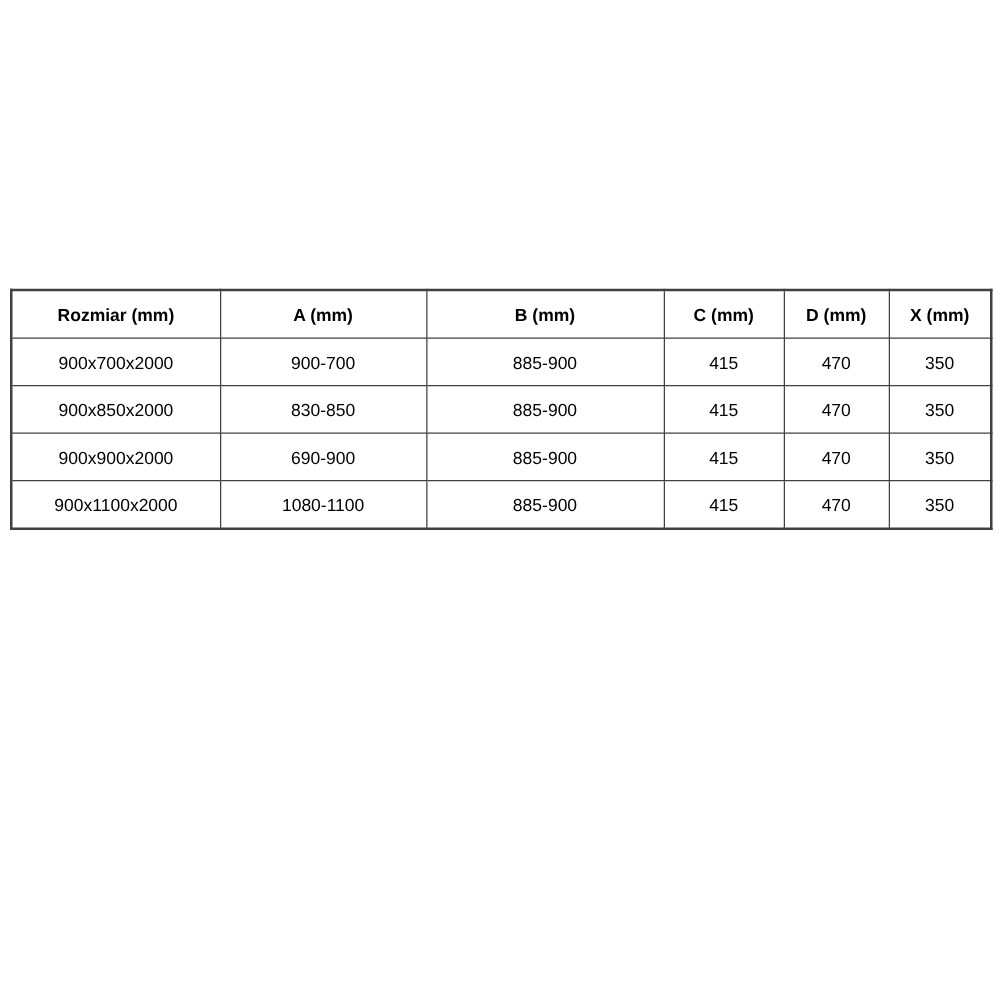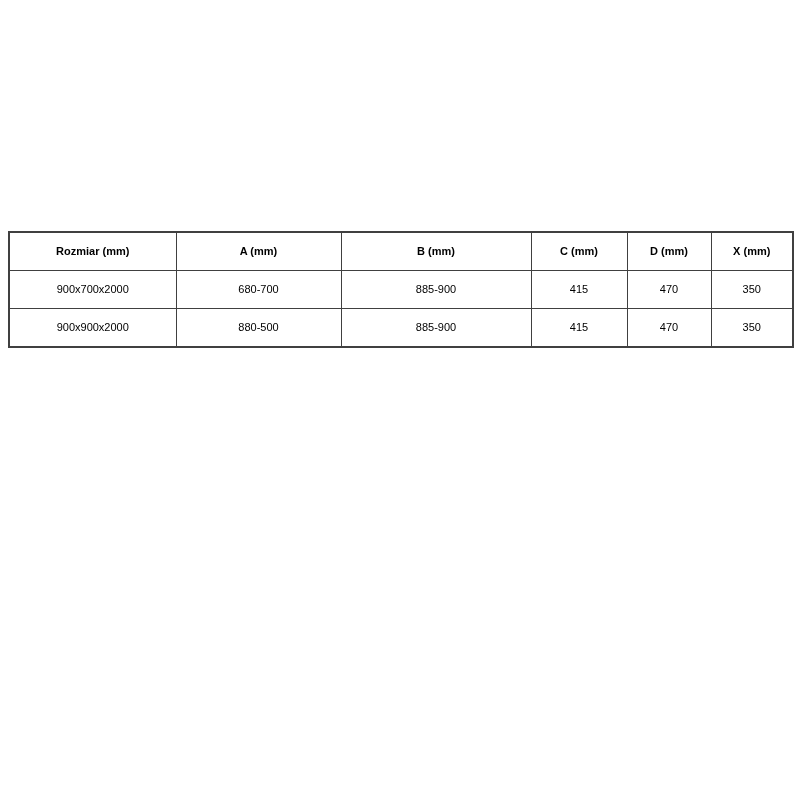--- a/index.html
+++ b/index.html
@@ -26,21 +26,21 @@
     table-layout: fixed;
     border: 2px solid #404040;
     background: #ffffff;
   }
   table.spec-table th,
   table.spec-table td {
     border: 1px solid #404040;
     text-align: center;
     vertical-align: middle;
     padding: 0 4px;
-    font-size: 11px;
+    font-size: 14px;
     line-height: 1;
     overflow: hidden;
     white-space: nowrap;
   }
   table.spec-table th {
     font-weight: bold;
     height: 37px;
   }
   table.spec-table td {
     font-weight: normal;
@@ -73,29 +73,45 @@
         <th>A (mm)</th>
         <th>B (mm)</th>
         <th>C (mm)</th>
         <th>D (mm)</th>
         <th>X (mm)</th>
       </tr>
     </thead>
     <tbody>
       <tr>
         <td>900x700x2000</td>
-        <td>680-700</td>
+        <td>900-700</td>
+        <td>885-900</td>
+        <td>415</td>
+        <td>470</td>
+        <td>350</td>
+      </tr>
+      <tr>
+        <td>900x850x2000</td>
+        <td>830-850</td>
         <td>885-900</td>
         <td>415</td>
         <td>470</td>
         <td>350</td>
       </tr>
       <tr>
         <td>900x900x2000</td>
-        <td>880-500</td>
+        <td>690-900</td>
+        <td>885-900</td>
+        <td>415</td>
+        <td>470</td>
+        <td>350</td>
+      </tr>
+      <tr>
+        <td>900x1100x2000</td>
+        <td>1080-1100</td>
         <td>885-900</td>
         <td>415</td>
         <td>470</td>
         <td>350</td>
       </tr>
     </tbody>
   </table>
 </div>
 
 </body></html>

